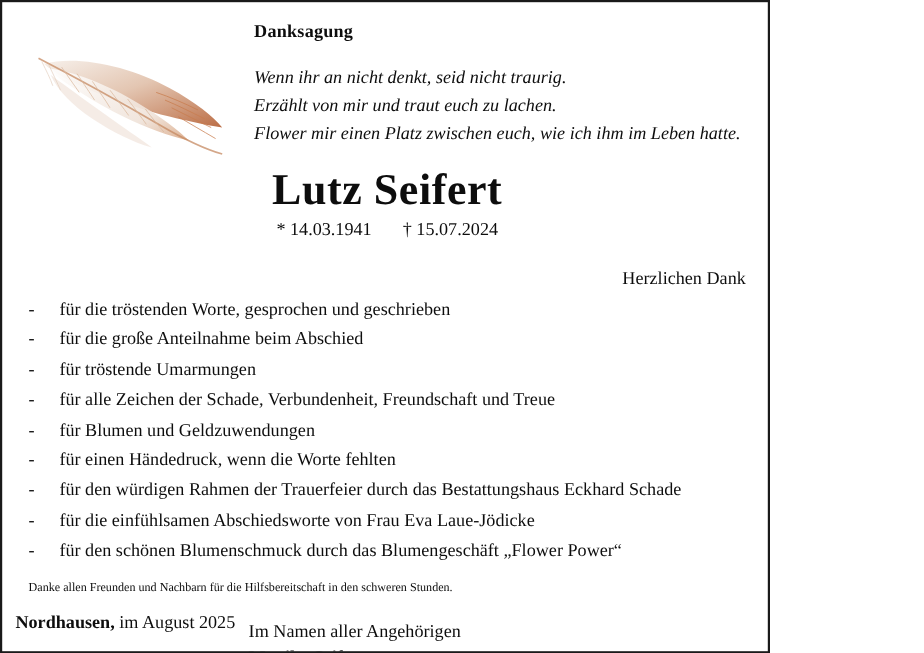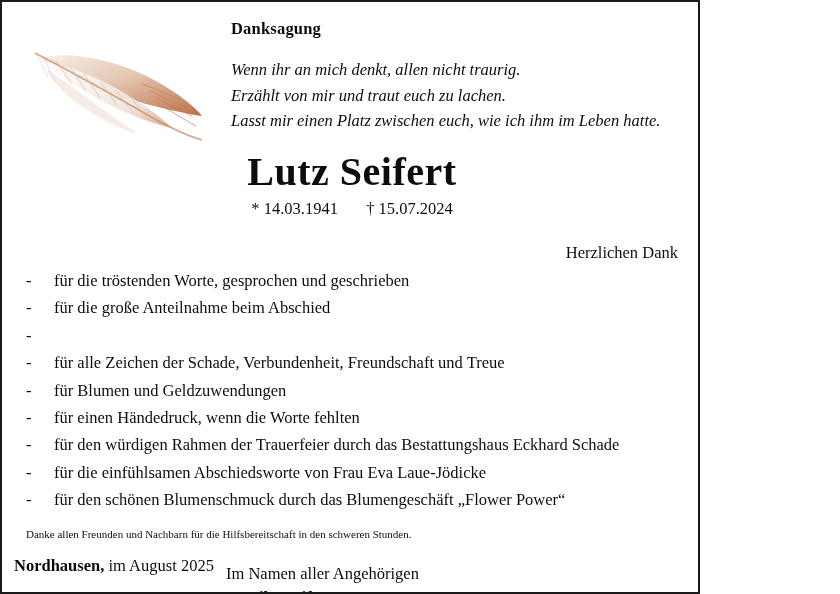--- a/index.html
+++ b/index.html
@@ -164,23 +164,23 @@
         <g stroke="#e3cdbd" stroke-width="0.7" opacity="0.85">
           <path d="M16 12 C20 20, 24 28, 26 34" fill="none"></path>
           <path d="M22 14 C26 23, 30 31, 33 38" fill="none"></path>
         </g>
       </svg>
     </div>
 
     <div class="header">
       <div class="danksagung">Danksagung</div>
       <div class="verse">
-        <div>Wenn ihr an mich denkt, allen nicht traurig.</div>
+        <div>Wenn ihr an nicht denkt, seid nicht traurig.</div>
         <div>Erzählt von mir und traut euch zu lachen.</div>
-        <div>Lasst mir einen Platz zwischen euch, wie ich ihm im Leben hatte.</div>
+        <div>Flower mir einen Platz zwischen euch, wie ich ihm im Leben hatte.</div>
       </div>
     </div>
 
     <div class="name-block">
       <div class="name">Lutz Seifert</div>
       <div class="dates">
         <span>*</span>
         <span>14.03.1941</span>
         <span class="sep"></span>
         <span>†</span>
@@ -194,20 +194,21 @@
         <li>
           <span class="dash">-</span>
           <span>für die tröstenden Worte, gesprochen und geschrieben</span>
         </li>
         <li>
           <span class="dash">-</span>
           <span>für die große Anteilnahme beim Abschied</span>
         </li>
         <li>
           <span class="dash">-</span>
+          <span>für tröstende Umarmungen</span>
         </li>
         <li>
           <span class="dash">-</span>
           <span>für alle Zeichen der Schade, Verbundenheit, Freundschaft und Treue</span>
         </li>
         <li>
           <span class="dash">-</span>
           <span>für Blumen und Geldzuwendungen</span>
         </li>
         <li>

